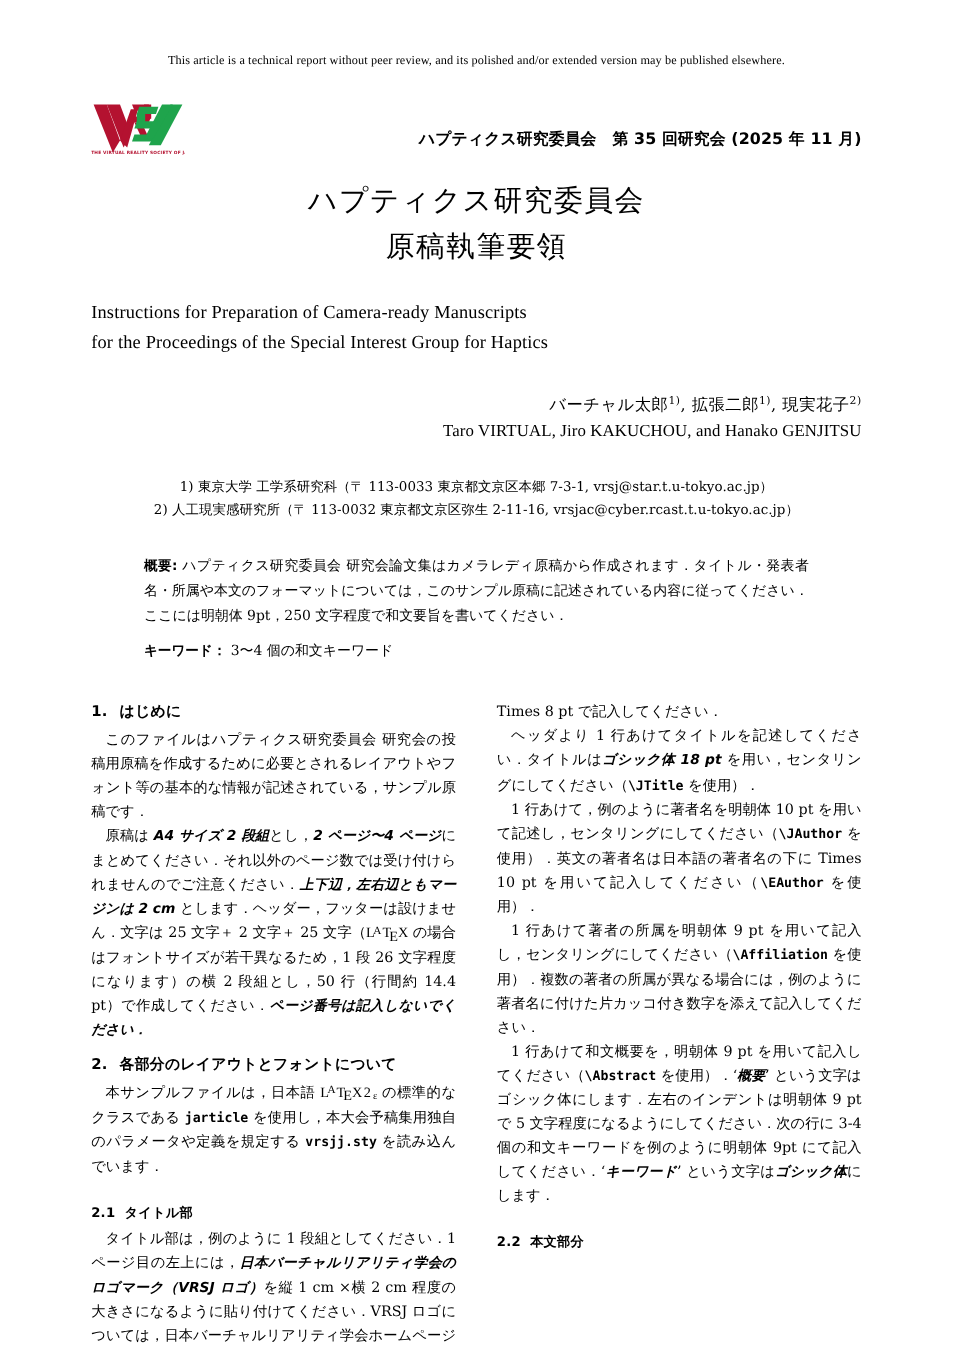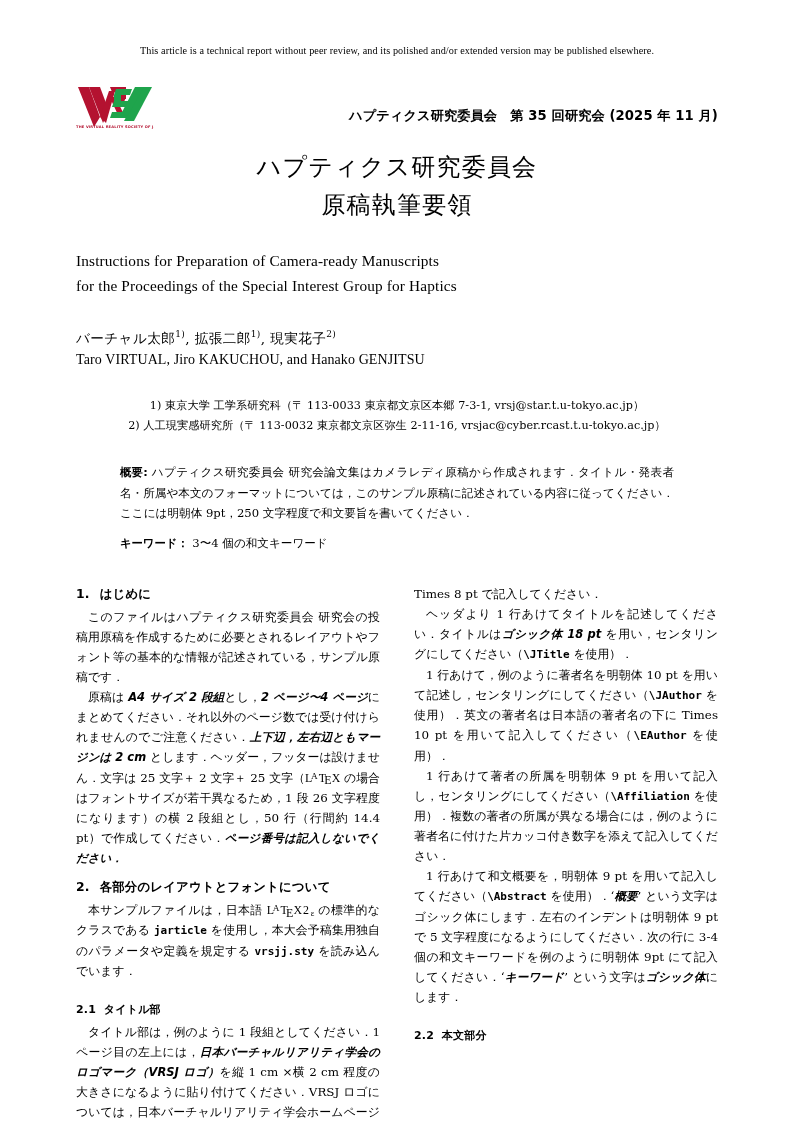--- a/index.html
+++ b/index.html
@@ -80,29 +80,29 @@
     text-align: left;
     line-height: 1.62;
     margin: 26px 0 0 0;
     letter-spacing: 0.15px;
   }
 
   
   .jauthor {
     font-family: "DejaVu Serif", "Liberation Serif", serif;
     font-size: 13.6px;
-    text-align: left;
+    text-align: right;
     margin: 30px 0 0 0;
     letter-spacing: 0.4px;
   }
   .jauthor sup, .eauthor sup { font-size: 9px; vertical-align: super; }
   .eauthor {
     font-family: "Liberation Serif", serif;
     font-size: 14px;
-    text-align: left;
+    text-align: right;
     margin: 5px 0 4px 0;
     letter-spacing: 0.1px;
   }
 
   
   .affils {
     margin: 28px 0 0 0;
     font-family: "DejaVu Serif", "Liberation Serif", serif;
     font-size: 11.2px;
     text-align: center;

